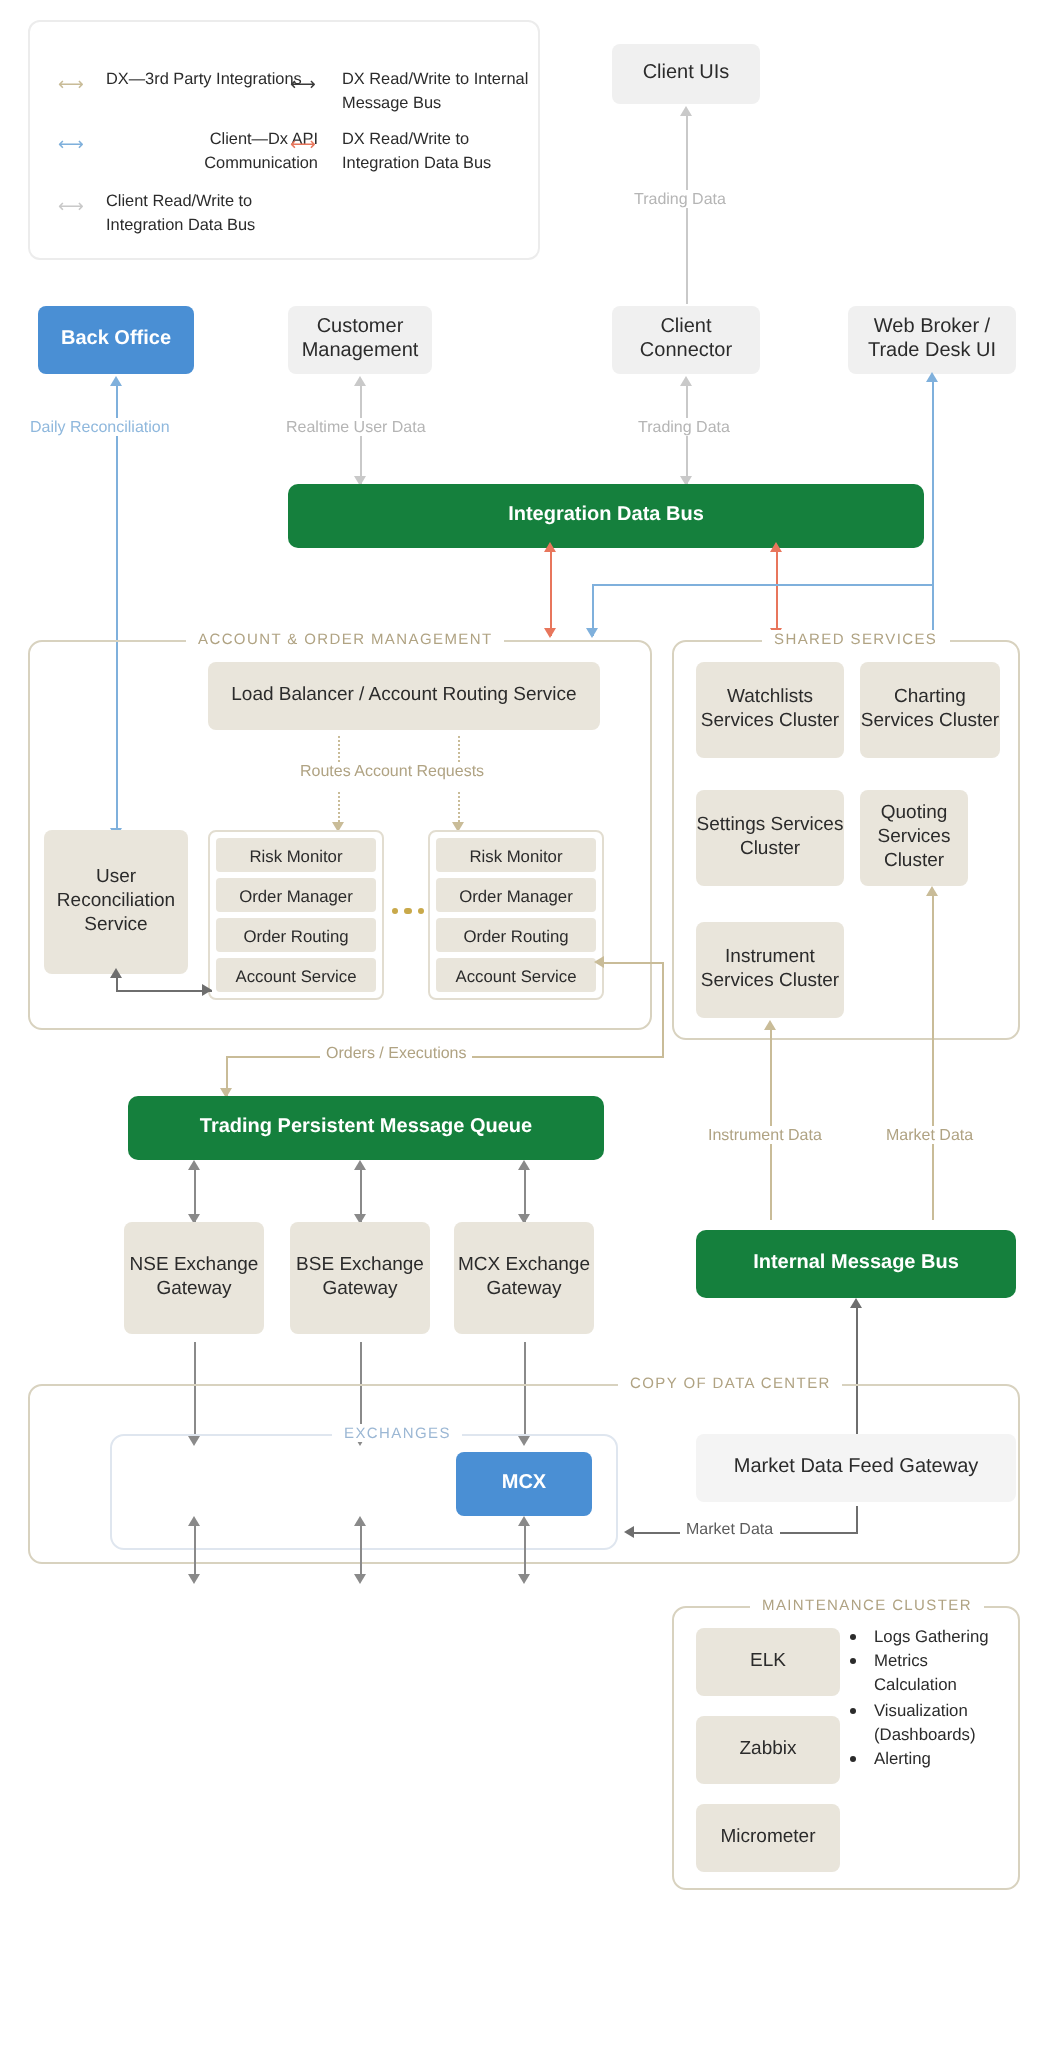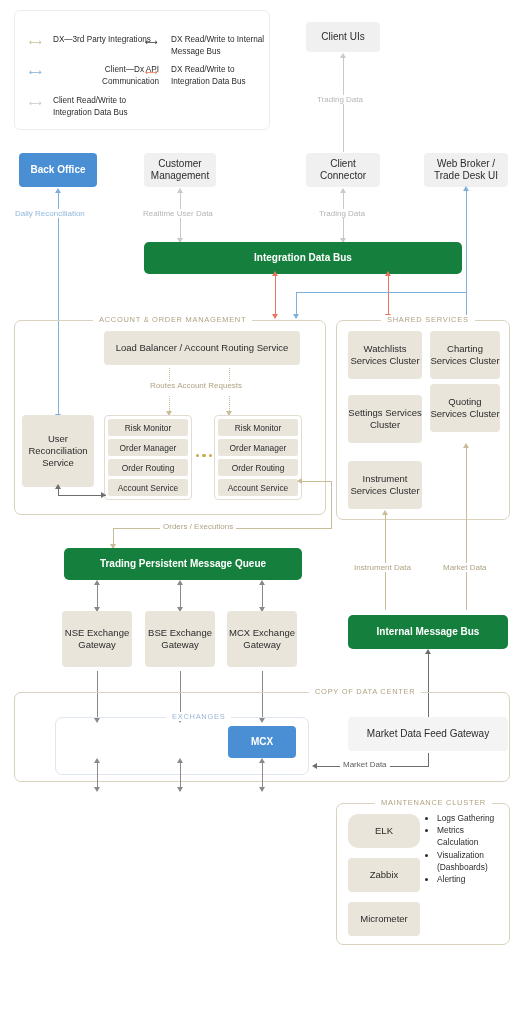--- a/index.html
+++ b/index.html
@@ -221,21 +221,21 @@
   <div class="ah ah-up a-dgrey" style="left:54.8px; top:484px;"></div>
   <div class="ah ah-rt a-dgrey" style="left:101px; top:491.8px;"></div>
 
   <div class="frame" style="left:336px; top:320px; width:174px; height:200px;">
     <span class="frame-title" style="left:44px;">SHARED SERVICES</span>
   </div>
 
   <div class="box beige" style="left:348px; top:331px; width:74px; height:48px; flex-direction:column;">Watchlists Services Cluster</div>
   <div class="box beige" style="left:430px; top:331px; width:70px; height:48px; flex-direction:column;">Charting Services Cluster</div>
   <div class="box beige" style="left:348px; top:395px; width:74px; height:48px; flex-direction:column;">Settings Services Cluster</div>
-  <div class="box beige" style="left:430px; top:384px; width:70px; height:48px; flex-direction:column;">Quoting Services Cluster</div>
+  <div class="box beige" style="left:430px; top:395px; width:54px; height:48px; flex-direction:column;">Quoting Services Cluster</div>
   <div class="box beige" style="left:348px; top:461px; width:74px; height:48px; flex-direction:column;">Instrument Services Cluster</div>
 
   <div class="ln hl c-tan" style="left:320px; top:481px; width:12px;"></div>
   <div class="ah ah-lf a-tan" style="left:297px; top:478px;"></div>
   <div class="ln hl c-tan" style="left:300px; top:481px; width:22px;"></div>
   <div class="ln vl c-tan" style="left:331px; top:481px; height:47px;"></div>
   <div class="ln hl c-tan" style="left:113px; top:528px; width:219px;"></div>
   <div class="ln vl c-tan" style="left:113px; top:528px; height:20px;"></div>
   <div class="ah ah-dn a-tan" style="left:109.8px; top:544px;"></div>
   <div class="elabel el-tan" style="left:160px; top:522px;">Orders / Executions</div>
@@ -304,21 +304,21 @@
   <div class="ah ah-dn a-grey" style="left:176.8px; top:787px;"></div>
 
   <div class="ln vl c-grey" style="left:262px; top:762px; height:28px;"></div>
   <div class="ah ah-up a-grey" style="left:258.8px; top:758px;"></div>
   <div class="ah ah-dn a-grey" style="left:258.8px; top:787px;"></div>
 
   <div class="frame" style="left:336px; top:803px; width:174px; height:142px;padding-left:12px;">
     <span class="frame-title" style="left:38px;">MAINTENANCE CLUSTER</span>
   </div>
 
-  <div class="box beige" style="left:348px; top:814px; width:72px; height:34px;border-radius:10px;">ELK</div>
+  <div class="box beige" style="left:348px; top:814px; width:72px; height:34px;">ELK</div>
   <div class="box beige" style="left:348px; top:858px; width:72px; height:34px;">Zabbix</div>
   <div class="box beige" style="left:348px; top:902px; width:72px; height:34px;">Micrometer</div>
 
   <ul class="bullets" style="left:428px; top:812px; width:76px;">
     <li>Logs Gathering</li>
     <li>Metrics Calculation</li>
     <li>Visualization (Dashboards)</li>
     <li>Alerting</li>
   </ul>
 

